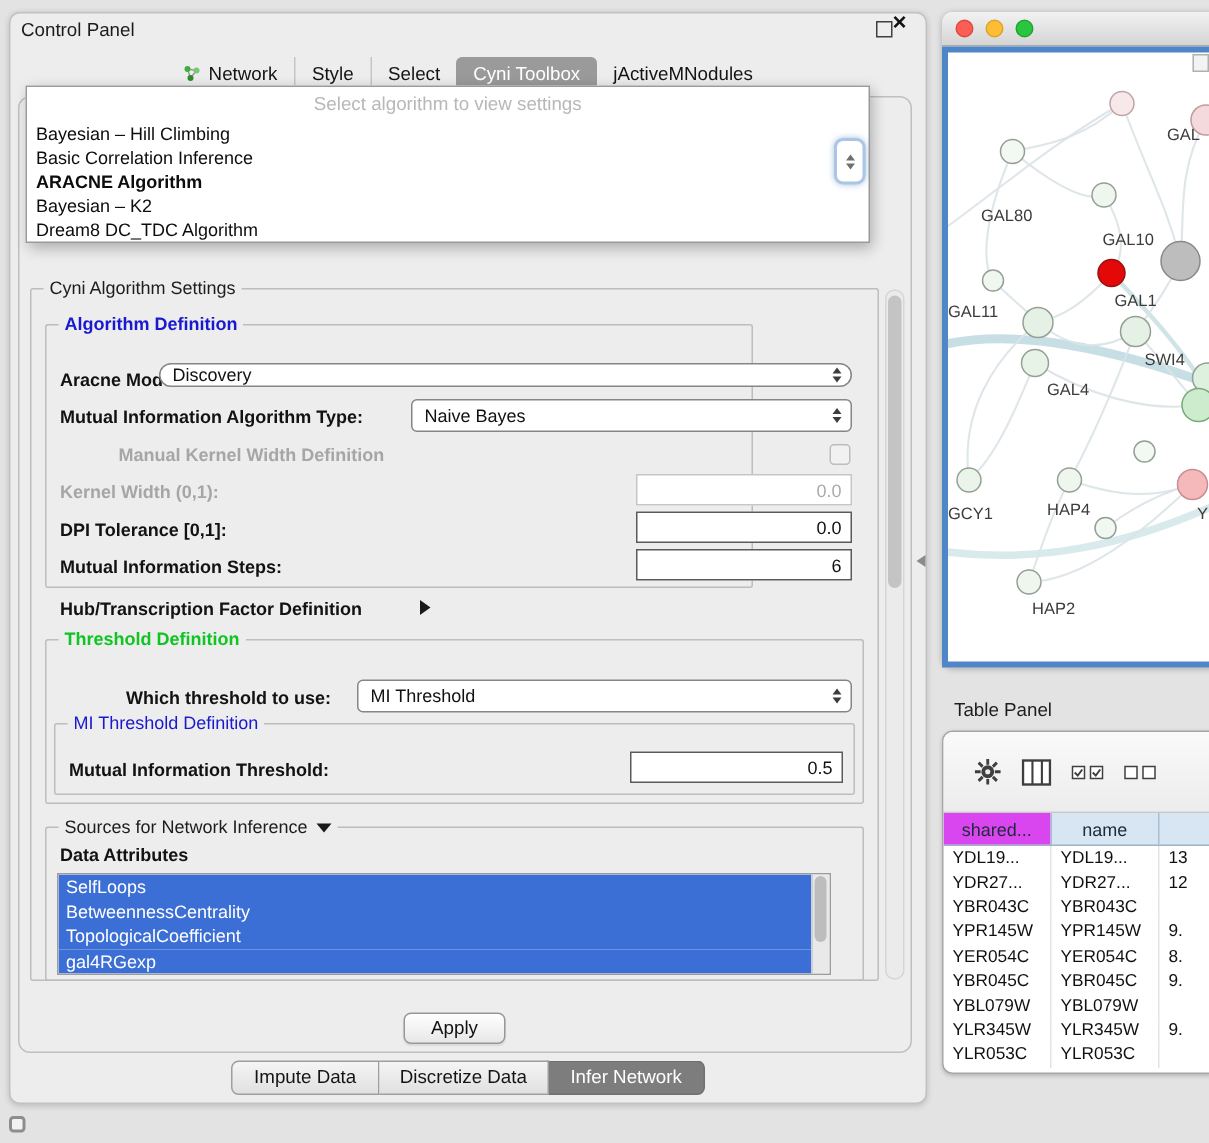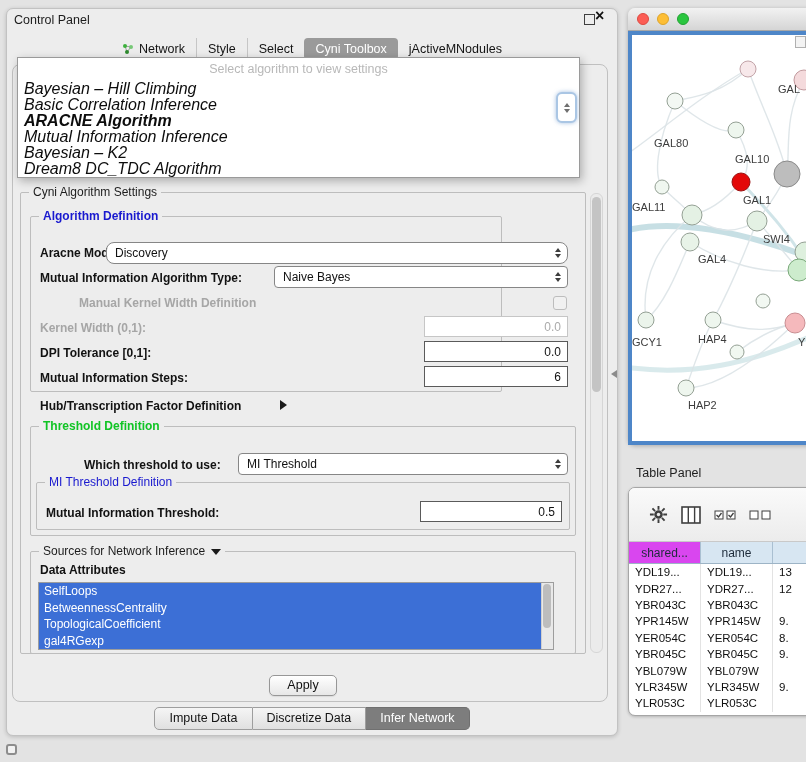--- a/index.html
+++ b/index.html
@@ -19,21 +19,21 @@
   .tab{padding:4px 11px;font-size:12.5px;color:#141414;display:flex;align-items:center;gap:5px;line-height:14px;}
   .tab.sep{border-left:1px solid #c6c6c6;}
   .tab.act{background:#9a9a9a;color:#fff;border-radius:4px;border-left:none;}
 
   .content-frame{left:12px;top:64px;width:596px;height:638px;border:1px solid #c0c0c0;border-radius:8px;box-sizing:border-box;}
 
   
   .popup{left:17px;top:57px;width:563px;background:#fff;border:1px solid #9a9a9a;z-index:40;
          box-shadow:2px 3px 9px rgba(0,0,0,.28);box-sizing:border-box;}
   .p-prompt{height:23px;line-height:23px;text-align:center;color:#b8b8b8;font-size:12.5px;}
-  .p-item{height:16px;line-height:16px;padding:0 6px;font-size:16px;color:#0d0d0d;font-style:italic;}
+  .p-item{height:16px;line-height:16px;padding:0 6px;font-size:12px;color:#0d0d0d;}
   .p-item.sel{font-weight:700;}
   .combo-frag{left:556px;top:92px;width:21px;height:31px;background:#fff;border:2px solid #aac6e4;border-radius:6px;
               z-index:41;box-shadow:0 0 4px rgba(90,140,200,.55);box-sizing:border-box;
               display:flex;flex-direction:column;align-items:center;justify-content:center;gap:2px;}
 
   
   .group{position:absolute;border:1px solid #bdbdbd;border-radius:2px;box-sizing:border-box;}
   .gtitle{position:absolute;top:-8px;left:8px;background:#ededed;padding:0 4px;font-size:12px;color:#1d1d1d;white-space:nowrap;}
   .gtitle.blue{color:#1919cf;font-weight:700;}
   .gtitle.green{color:#10c424;font-weight:700;}
@@ -142,41 +142,40 @@
     </div>
 </div>
 
 <div class="abs content-frame"></div>
 
 <div class="abs popup">
   <div class="p-prompt">Select algorithm to view settings</div>
   <div class="p-item">Bayesian – Hill Climbing</div>
   <div class="p-item">Basic Correlation Inference</div>
   <div class="p-item sel">ARACNE Algorithm</div>
-  <div class="p-item">Mutual Information Inference</div>
   <div class="p-item">Bayesian – K2</div>
   <div class="p-item">Dream8 DC_TDC Algorithm</div>
 </div>
 <div class="abs combo-frag">
   <i style="display:block;width:0;height:0;border-left:3.5px solid transparent;border-right:3.5px solid transparent;border-bottom:4px solid #6f6f6f;"></i>
   <i style="display:block;width:0;height:0;border-left:3.5px solid transparent;border-right:3.5px solid transparent;border-top:4px solid #6f6f6f;"></i>
 </div>
 
 <div class="group" style="left:20px;top:192px;width:566px;height:462px;">
   <span class="gtitle">Cyni Algorithm Settings</span>
 </div>
 <div class="sb-track">
   <div class="sb-thumb"></div>
 </div>
 
 <div class="group" style="left:30px;top:216px;width:472px;height:176px;">
   <span class="gtitle blue">Algorithm Definition</span>
 </div>
 <div class="lbl" style="left:40px;top:246px;">Aracne Mode:</div>
-<div class="combo" style="left:106px;top:242px;width:462px;height:22px;border-radius:8px;">
+<div class="combo" style="left:106px;top:242px;width:462px;height:16px;border-radius:8px;">
   <span>Discovery</span>
   <span class="spin">
       <i class="up"></i>
       <i class="dn"></i>
     </span>
 </div>
 <div class="lbl" style="left:40px;top:271px;">Mutual Information Algorithm Type:</div>
 <div class="combo" style="left:274px;top:266px;width:294px;height:22px;">
   <span>Naive Bayes</span>
   <span class="spin">

